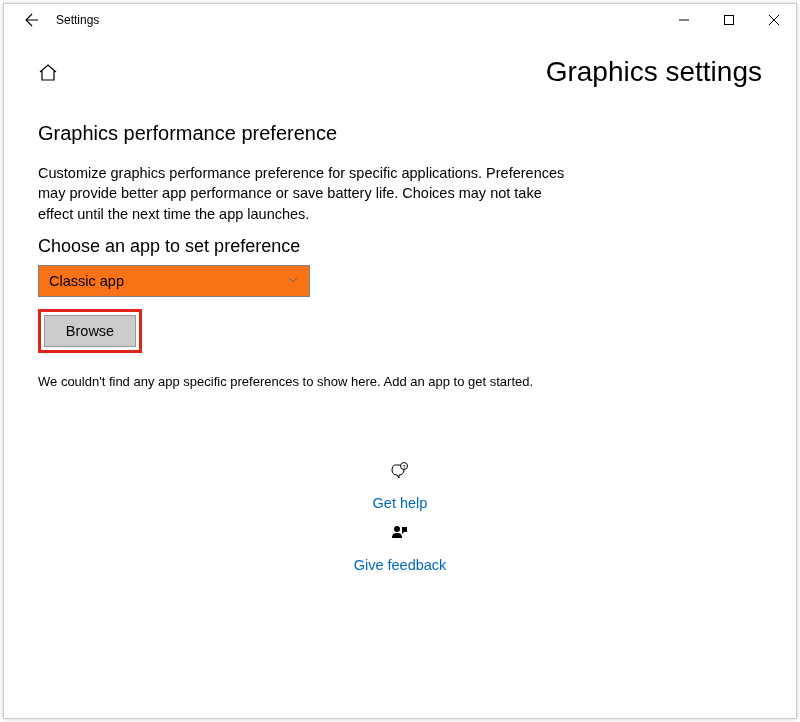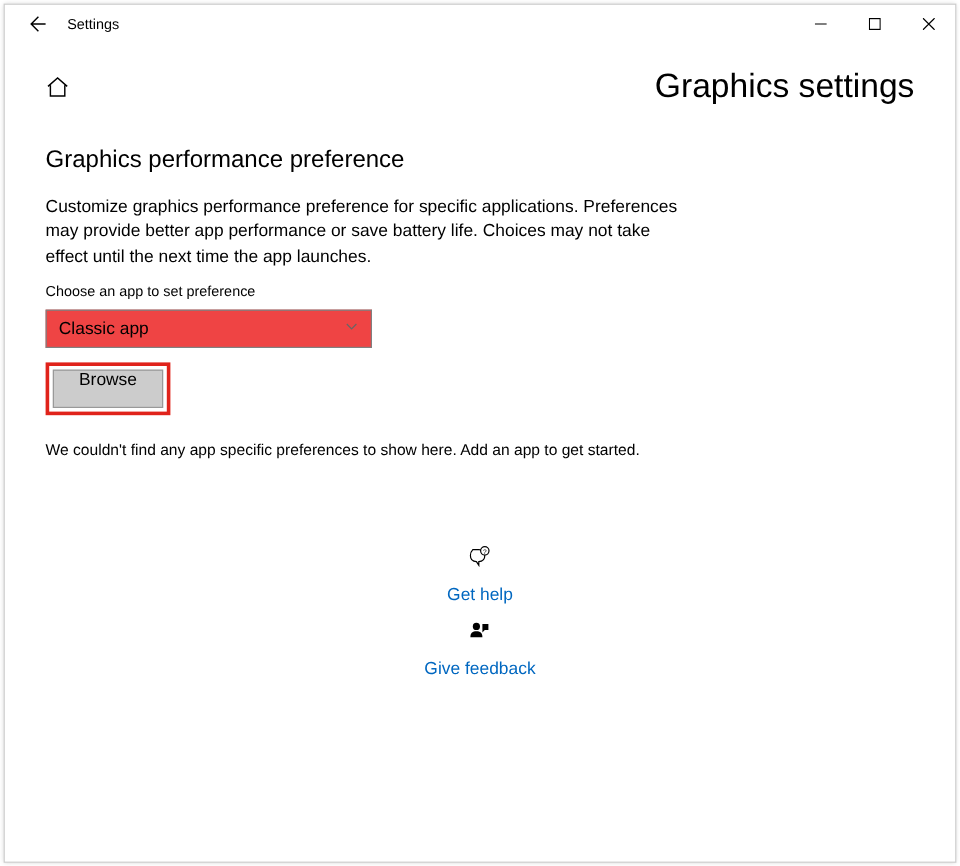--- a/index.html
+++ b/index.html
@@ -78,33 +78,33 @@
       color: #000;
     }
     .description {
       font-size: 14.5px;
       line-height: 1.4;
       color: #000;
       max-width: 540px;
       margin-bottom: 12px;
     }
     .field-label {
-      font-size: 12px;
+      font-size: 18px;
       color: #000;
       margin-bottom: 8px;
     }
     .dropdown {
       width: 272px;
       height: 32px;
       border: 1px solid #808080;
       display: flex;
       align-items: center;
       padding: 0 10px;
       cursor: pointer;
-      background: #ef4444;
+      background: #f97316;
       margin-bottom: 12px;
     }
     .dropdown-value {
       flex: 1;
       font-size: 14.5px;
     }
     .chevron {
       color: #666;
     }
     .highlight-box {
@@ -113,21 +113,21 @@
       padding: 3px;
       margin-bottom: 20px;
     }
     .browse-btn {
       width: 92px;
       height: 32px;
       background: #cccccc;
       border: 1px solid #999;
       font-size: 14.5px;
       display: flex;
-      align-items: flex-start;
+      align-items: center;
       justify-content: center;
       cursor: pointer;
     }
     .empty-msg {
       font-size: 13px;
       color: #000;
       max-width: 540px;
       line-height: 1.4;
       margin-bottom: 70px;
     }

